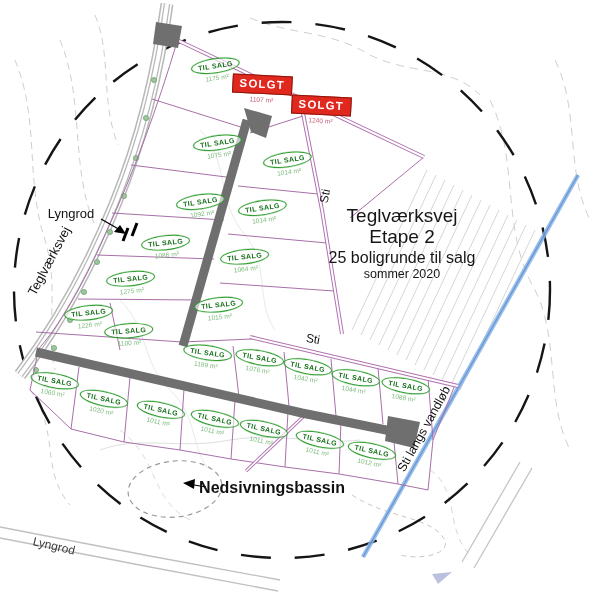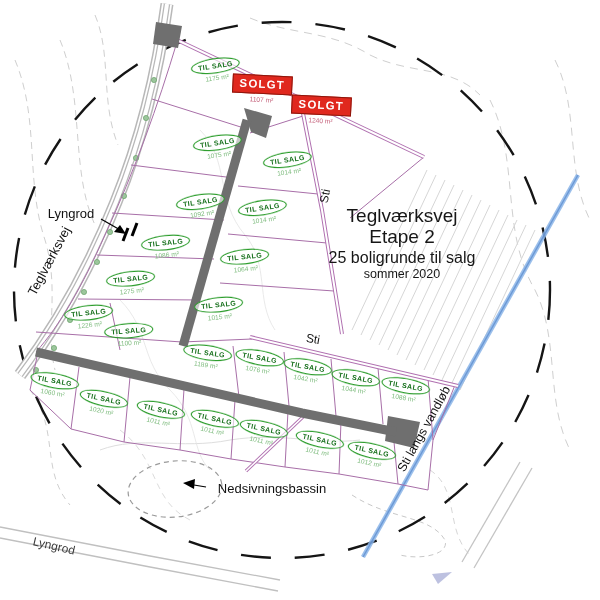--- a/index.html
+++ b/index.html
@@ -7,21 +7,21 @@
           font-family:"Liberation Sans",sans-serif;}
   #basemap{position:absolute;left:0;top:0;}
   
   .lbl{position:absolute;white-space:nowrap;color:#111;
        transform:translate(-50%,-50%) rotate(var(--r,0deg));
        font-family:"Liberation Sans",sans-serif;}
   .lbl-vejbump{font-size:13px;}
   .lbl-roadname{font-size:13px;}
   .lbl-sti{font-size:12px;}
   .lbl-stream{font-size:12.5px;}
-  .lbl-basin{font-size:13px;}
+  .lbl-basin{font-size:16px;font-weight:bold;}
   .lbl-lyngrod{font-size:12px;color:#3c3c3c;}
   .title-block{position:absolute;left:327px;top:205px;width:150px;text-align:center;color:#161616;}
   .title-block .t1{font-size:19px;line-height:21px;}
   .title-block .t2{font-size:19px;line-height:21px;}
   .title-block .t3{font-size:16px;line-height:17px;margin-top:2px;}
   .title-block .t4{font-size:12.5px;line-height:16px;}
   
   .plot{position:absolute;display:flex;flex-direction:column;align-items:center;
         transform:translate(-50%,-50%) rotate(var(--tilt,0deg));}
   .plot .oval{border:1.6px solid #2e9e2e;border-radius:50%;background:rgba(255,255,255,.62);

